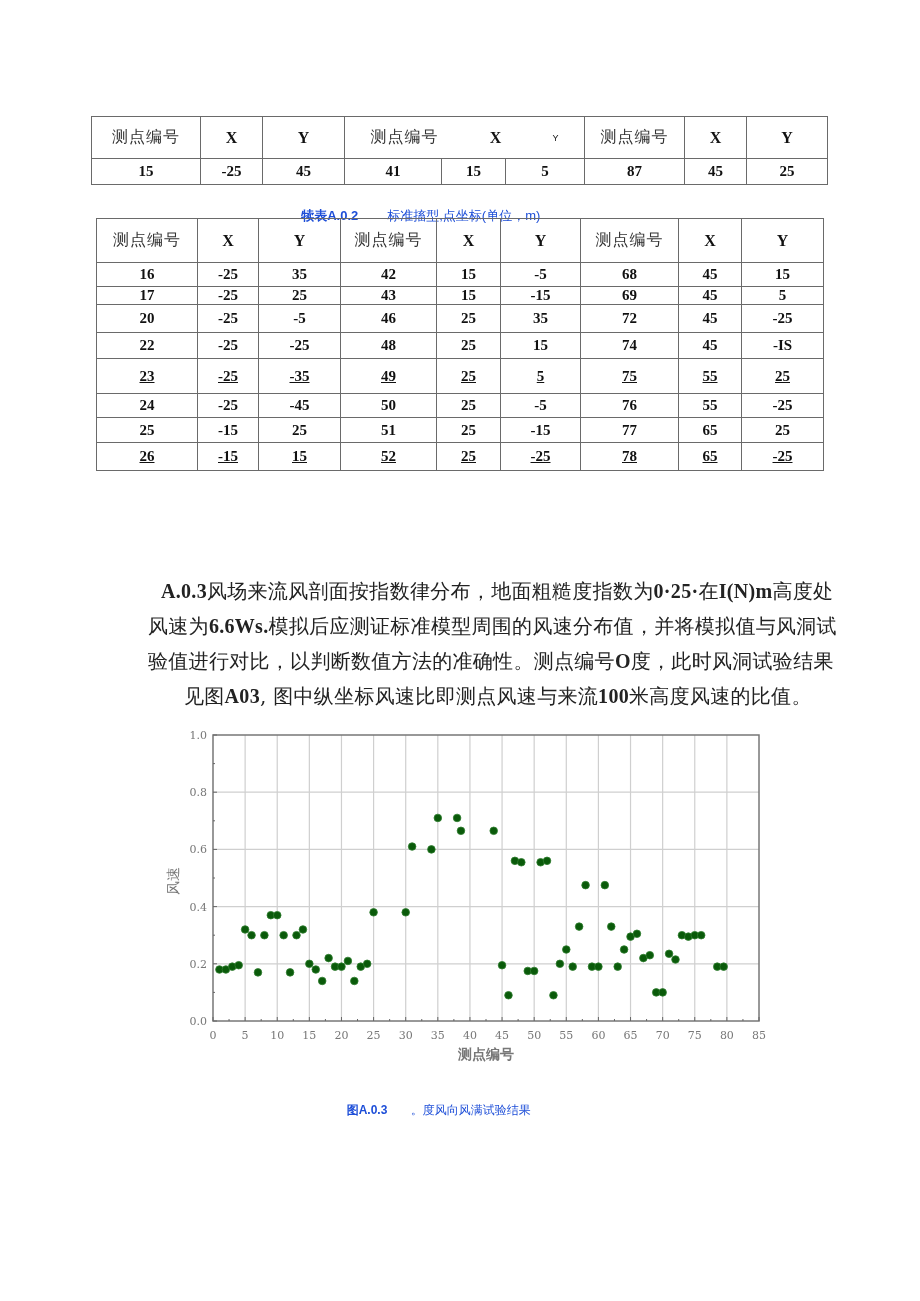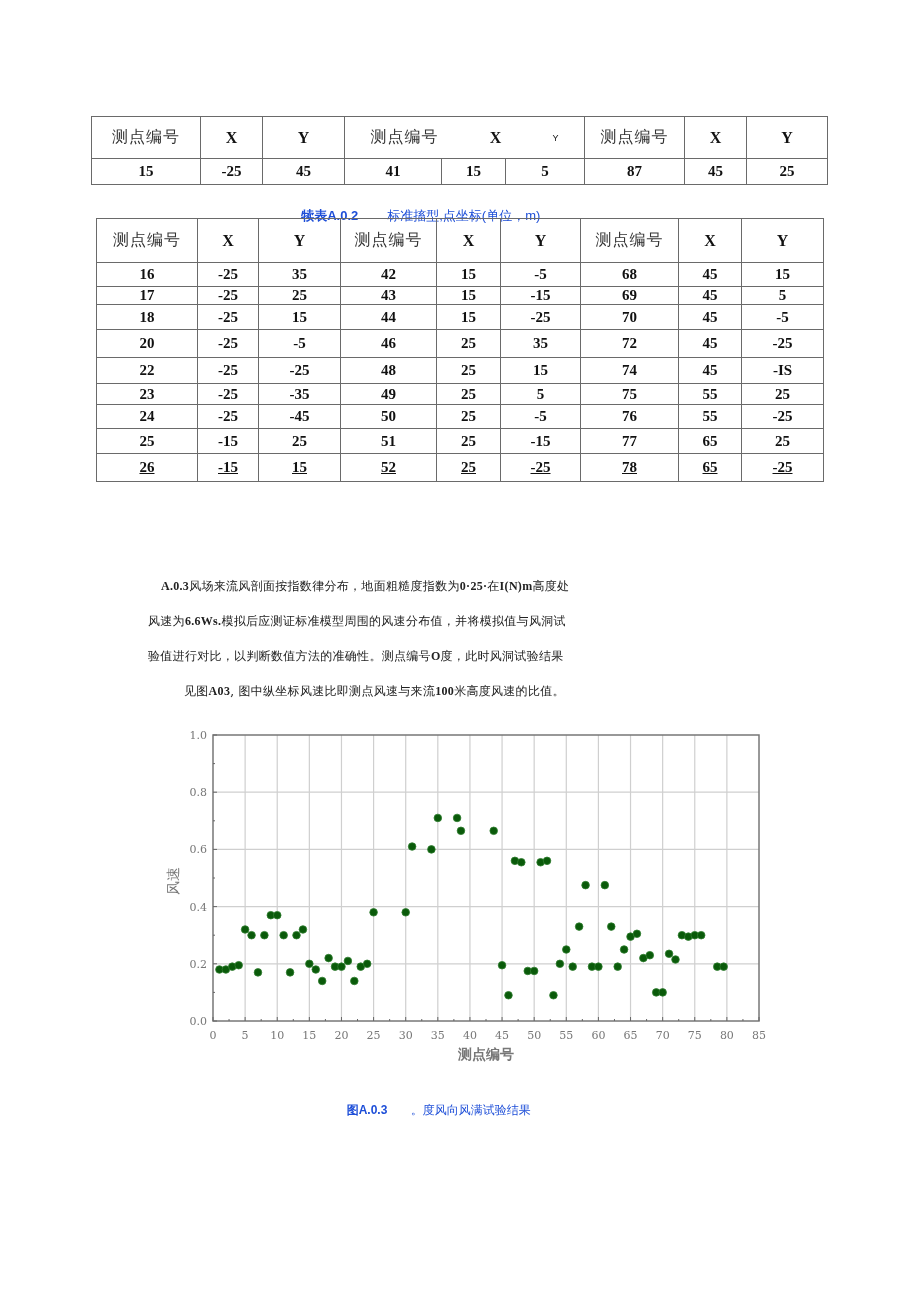--- a/index.html
+++ b/index.html
@@ -4,21 +4,21 @@
 <style>
   html, body { margin:0; padding:0; background:#ffffff; }
   body { width:920px; height:1301px; position:relative; overflow:hidden; font-family:"DejaVu Serif", serif; color:#111; }
   .abs { position:absolute; }
   table.grid { position:absolute; border-collapse:collapse; table-layout:fixed; }
   table.grid td { border:1.3px solid #6a6a6a; text-align:center; vertical-align:middle; padding:0; font-family:"Liberation Serif", serif; font-weight:bold; font-size:15px; color:#111; }
   table.grid td.hz { font-family:"DejaVu Sans", sans-serif; font-weight:normal; font-size:16px; color:#333; letter-spacing:1px; }
   table.grid td.hl { font-family:"Liberation Serif", serif; font-weight:bold; font-size:16px; }
   .caption { font-family:"Liberation Sans", sans-serif; font-size:13px; color:#1d4ed8; white-space:pre; }
   .caption b { font-weight:bold; }
-  .para { position:absolute; font-family:"DejaVu Serif", serif; font-size:12px; color:#222; white-space:nowrap; letter-spacing:0.3px;text-align:right; }
+  .para { position:absolute; font-family:"DejaVu Serif", serif; font-size:20px; color:#222; white-space:nowrap; letter-spacing:0.3px;text-align:right; }
   .para b { font-family:"Liberation Serif", serif; font-weight:bold; }
   .merged { display:flex; justify-content:space-around; align-items:center; }
 </style>
 </head>
 <body>
 
 <table class="grid" style="left:91px; top:116px; width:736px;">
   <colgroup>
     <col style="width:109px">
       <col style="width:62px">
@@ -105,31 +105,20 @@
         <td>17</td>
         <td>-25</td>
         <td>25</td>
         <td>43</td>
         <td>15</td>
         <td>-15</td>
         <td>69</td>
         <td>45</td>
         <td>5</td>
       </tr>
-      <tr style="height: 25px;">
-        <td>18</td>
-        <td>-25</td>
-        <td>15</td>
-        <td>44</td>
-        <td>15</td>
-        <td>-25</td>
-        <td>70</td>
-        <td>45</td>
-        <td>-5</td>
-      </tr>
       <tr style="height: 28px;">
         <td>20</td>
         <td>-25</td>
         <td>-5</td>
         <td>46</td>
         <td>25</td>
         <td>35</td>
         <td>72</td>
         <td>45</td>
         <td>-25</td>
@@ -138,21 +127,21 @@
         <td>22</td>
         <td>-25</td>
         <td>-25</td>
         <td>48</td>
         <td>25</td>
         <td>15</td>
         <td>74</td>
         <td>45</td>
         <td>-IS</td>
       </tr>
-      <tr style="height: 21px;">
+      <tr style="height: 35px; text-decoration: underline;">
         <td>23</td>
         <td>-25</td>
         <td>-35</td>
         <td>49</td>
         <td>25</td>
         <td>5</td>
         <td>75</td>
         <td>55</td>
         <td>25</td>
       </tr>

